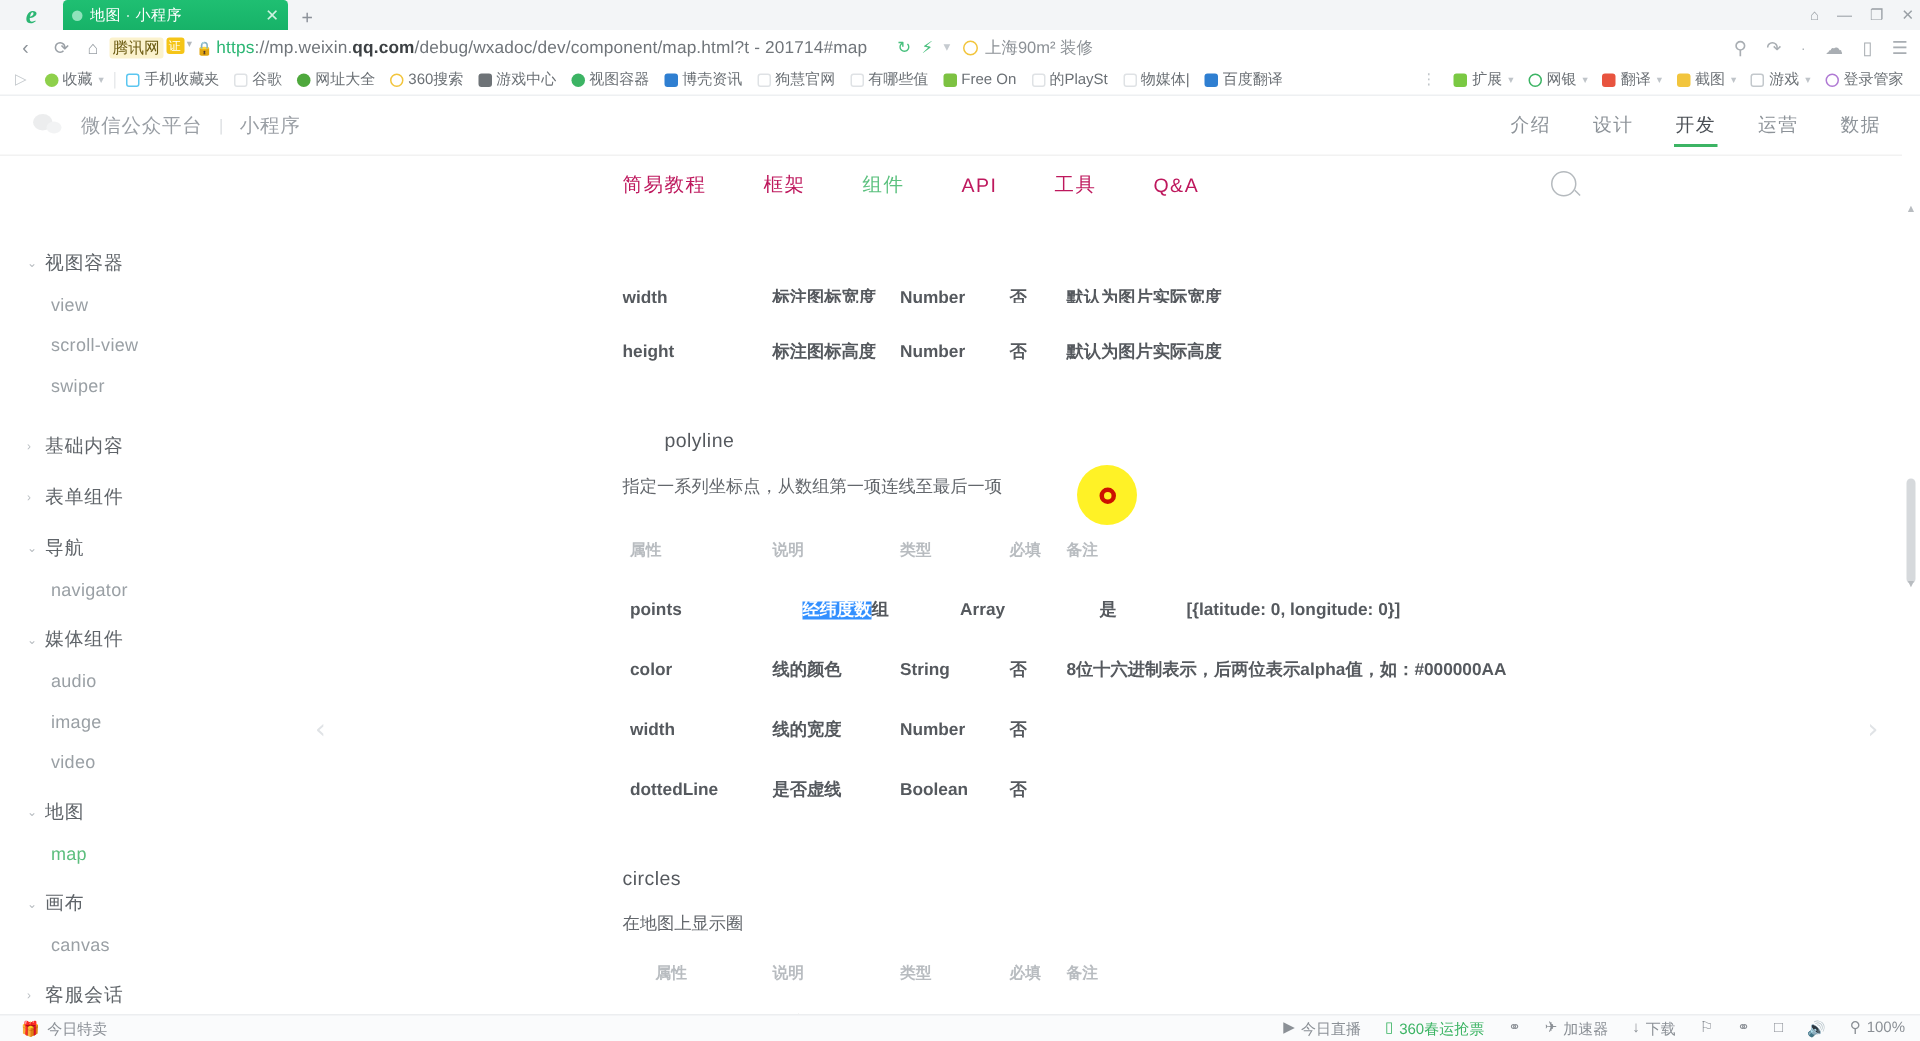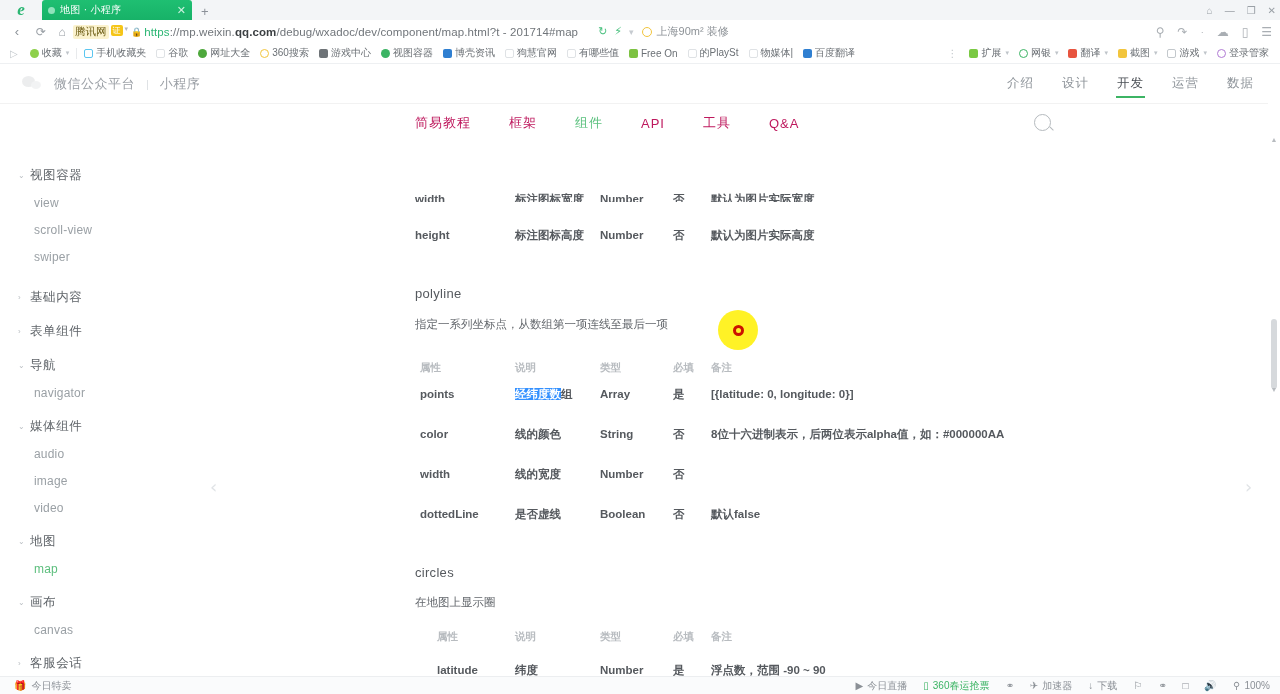--- a/index.html
+++ b/index.html
@@ -415,32 +415,32 @@
       </div>
 
       <div class="trow" style="margin-top:26px;">
         <div class="c c0">height</div>
         <div class="c c1">标注图标高度</div>
         <div class="c c2">Number</div>
         <div class="c c3">否</div>
         <div class="c c4">默认为图片实际高度</div>
       </div>
 
-      <div class="sec-title" style="margin-top:43px;">polyline</div>
+      <div class="sec-title" style="margin-top:43px;margin-left:28px;">polyline</div>
       <div class="sec-desc" style="margin-top:16px;">指定一系列坐标点，从数组第一项连线至最后一项</div>
 
       <div class="trow thead" style="margin-top:28px;">
         <div class="c c0" style="padding-left:5px;">属性</div>
         <div class="c c1">说明</div>
         <div class="c c2">类型</div>
         <div class="c c3">必填</div>
         <div class="c c4">备注</div>
       </div>
 
-      <div class="trow" style="margin-top:12px;">
+      <div class="trow" style="margin-top:25px;gap:20px;">
         <div class="c c0" style="padding-left:5px;">points</div>
         <div class="c c1"><span class="sel">经纬度数</span><span>组</span></div>
         <div class="c c2">Array</div>
         <div class="c c3">是</div>
         <div class="c c4">[{latitude: 0, longitude: 0}]</div>
       </div>
 
       <div class="trow" style="margin-top:25px;">
         <div class="c c0" style="padding-left:5px;">color</div>
         <div class="c c1">线的颜色</div>
@@ -455,21 +455,20 @@
         <div class="c c2">Number</div>
         <div class="c c3">否</div>
         <div class="c c4"></div>
       </div>
 
       <div class="trow" style="margin-top:25px;">
         <div class="c c0" style="padding-left:5px;">dottedLine</div>
         <div class="c c1">是否虚线</div>
         <div class="c c2">Boolean</div>
         <div class="c c3">否</div>
-        <div class="c c4">默认false</div>
       </div>
 
       <div class="sec-title" style="margin-top:43px;">circles</div>
       <div class="sec-desc" style="margin-top:15px;">在地图上显示圈</div>
 
       <div class="trow thead" style="margin-top:19px;">
         <div class="c c0" style="padding-left:22px;">属性</div>
         <div class="c c1">说明</div>
         <div class="c c2">类型</div>
         <div class="c c3">必填</div>

